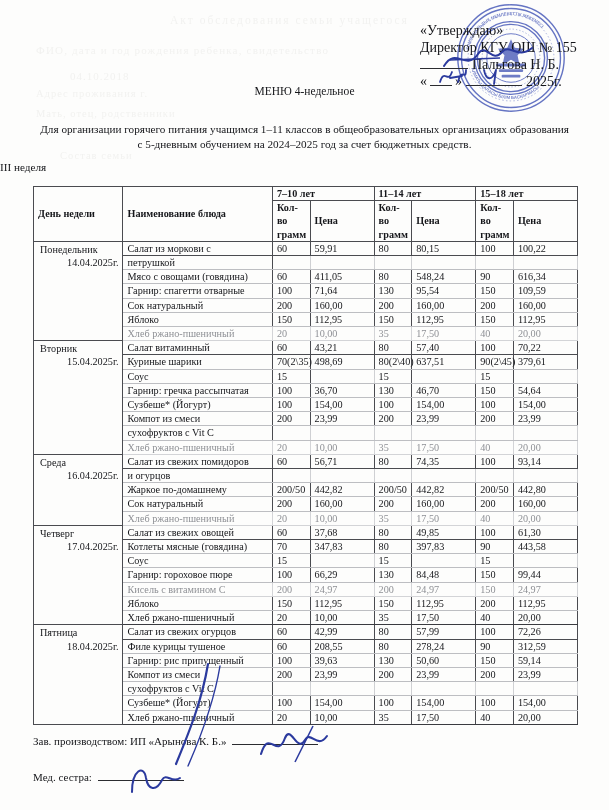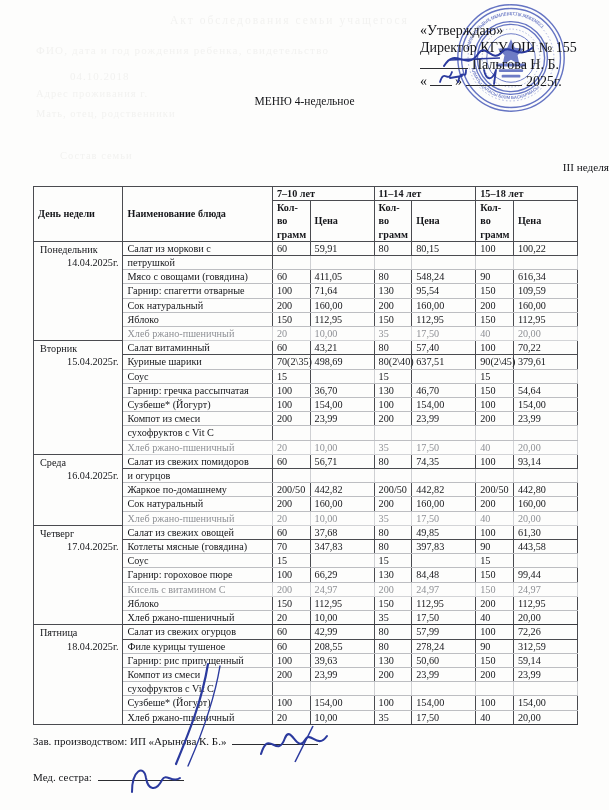--- a/index.html
+++ b/index.html
@@ -81,21 +81,21 @@
   }
   .sig-dir { top: 38px; left: 440px; width: 120px; height: 40px; }
   .sig-date { top: 62px; left: 432px; width: 100px; height: 28px; }
   .sig-zav  { top: 722px; left: 255px; width: 130px; height: 60px; }
   .sig-med  { top: 762px; left: 122px; width: 70px; height: 38px; }
   .sig-tail { top: 660px; left: 168px; width: 60px; height: 110px; }
 
   
   .menu-title {
     position: absolute;
-    top: 95px;
+    top: 85px;
     left: 0;
     width: 609px;
     text-align: center;
     font-size: 11.5px;
     z-index: 2;
   }
   .intro {
     position: absolute;
     top: 122px;
     left: 14px;
@@ -103,21 +103,21 @@
     text-align: center;
     font-size: 11.2px;
     line-height: 15px;
     z-index: 2;
   }
   .week-label {
     position: absolute;
     top: 161px;
     left: 0;
     width: 609px;
-    text-align: right;
+    text-align: left;
     font-size: 11.2px;
     z-index: 2;
   }
 
   
   .menu-table {
     position: absolute;
     top: 186px;
     left: 33px;
     width: 545px;
@@ -242,20 +242,24 @@
   <svg class="signature-ink sig-dir" viewBox="0 0 120 40">
     <path d="M4 28 C16 8, 26 34, 38 16 C46 4, 52 26, 62 14 C70 5, 78 22, 92 10" fill="none" stroke="#2b3a9e" stroke-width="2" stroke-linecap="round"></path>
     <path d="M10 22 L60 20" fill="none" stroke="#2b3a9e" stroke-width="1.3"></path>
   </svg>
   <svg class="signature-ink sig-date" viewBox="0 0 100 28">
     <path d="M8 20 C12 6, 16 22, 20 10 M18 16 L30 14 M26 20 C30 4, 34 20, 34 8" fill="none" stroke="#2b3a9e" stroke-width="1.8" stroke-linecap="round"></path>
     <path d="M52 8 C54 18, 60 20, 64 8 M64 8 L62 22" fill="none" stroke="#2b3a9e" stroke-width="1.8" stroke-linecap="round"></path>
   </svg>
 
   <div class="menu-title">МЕНЮ 4-недельное</div>
+  <div class="intro">
+    <div>Для организации горячего питания учащимся 1–11 классов в общеобразовательных организациях образования</div>
+    <div>с 5-дневным обучением на 2024–2025 год за счет бюджетных средств.</div>
+  </div>
   <div class="week-label">III неделя</div>
 
   <table class="menu-table">
     <colgroup>
       <col class="c-day">
         <col class="c-dish">
       <col class="c-qty">
         <col class="c-price">
       <col class="c-qty">
         <col class="c-price">

